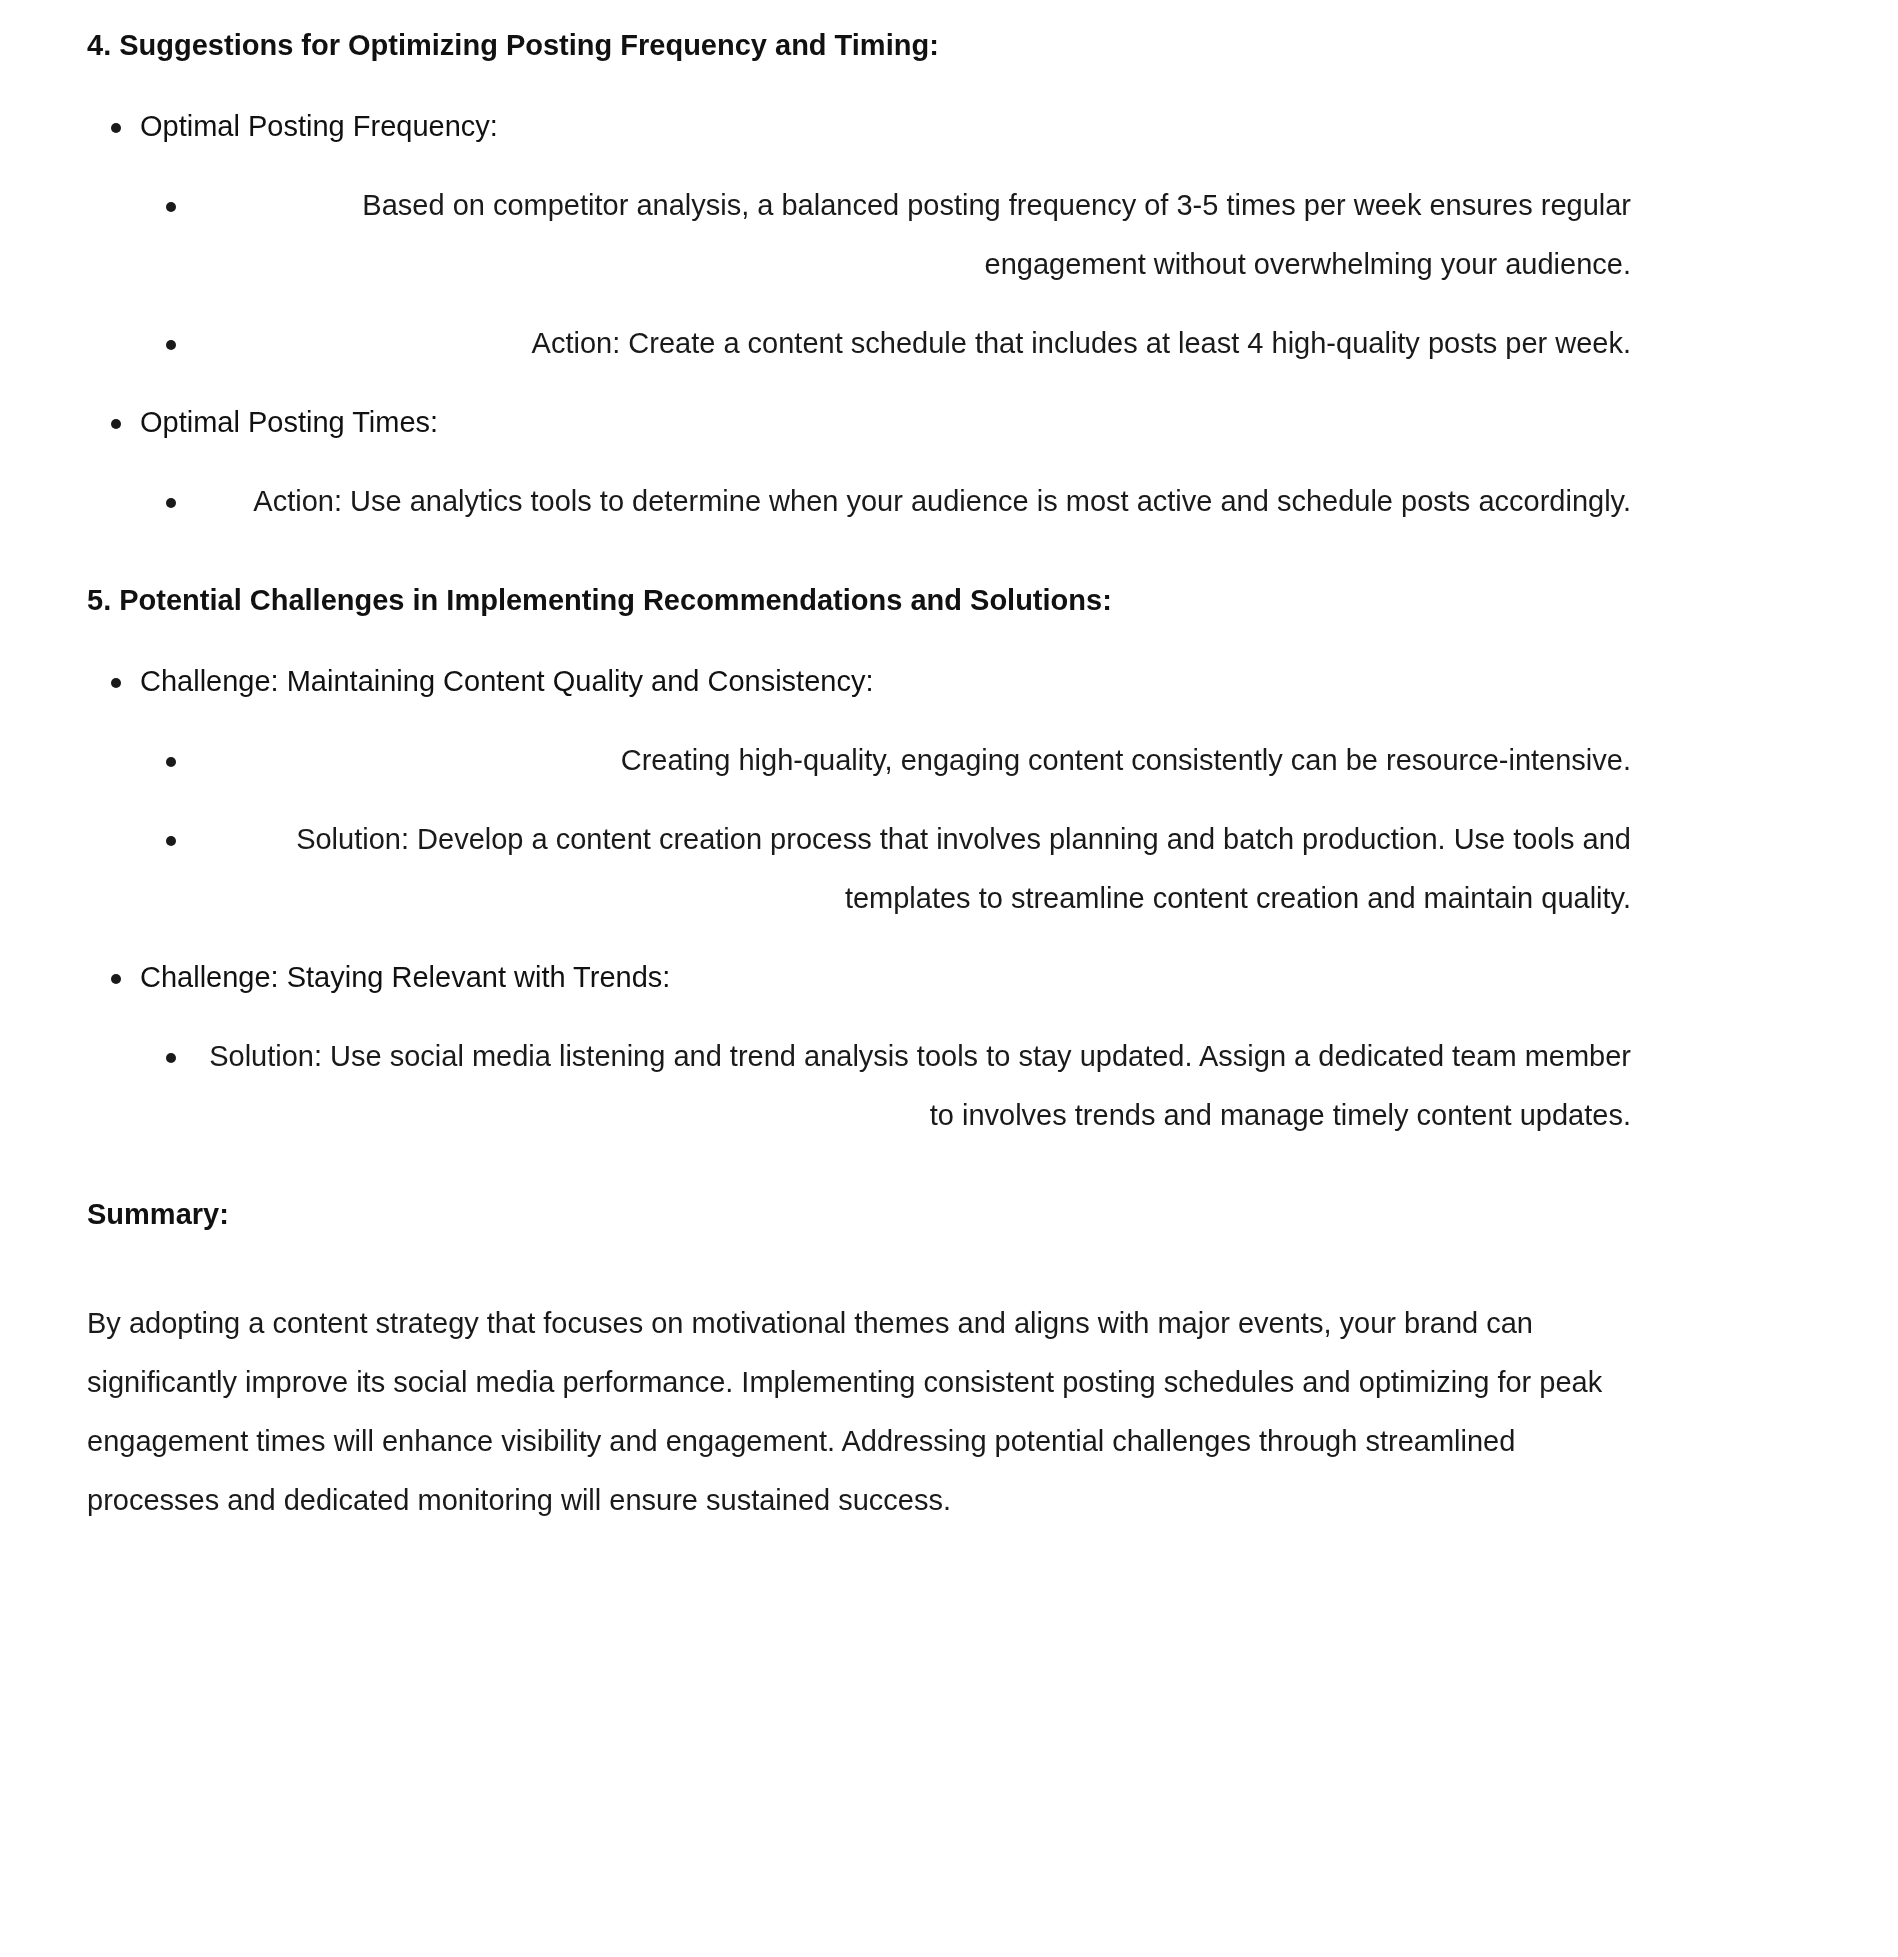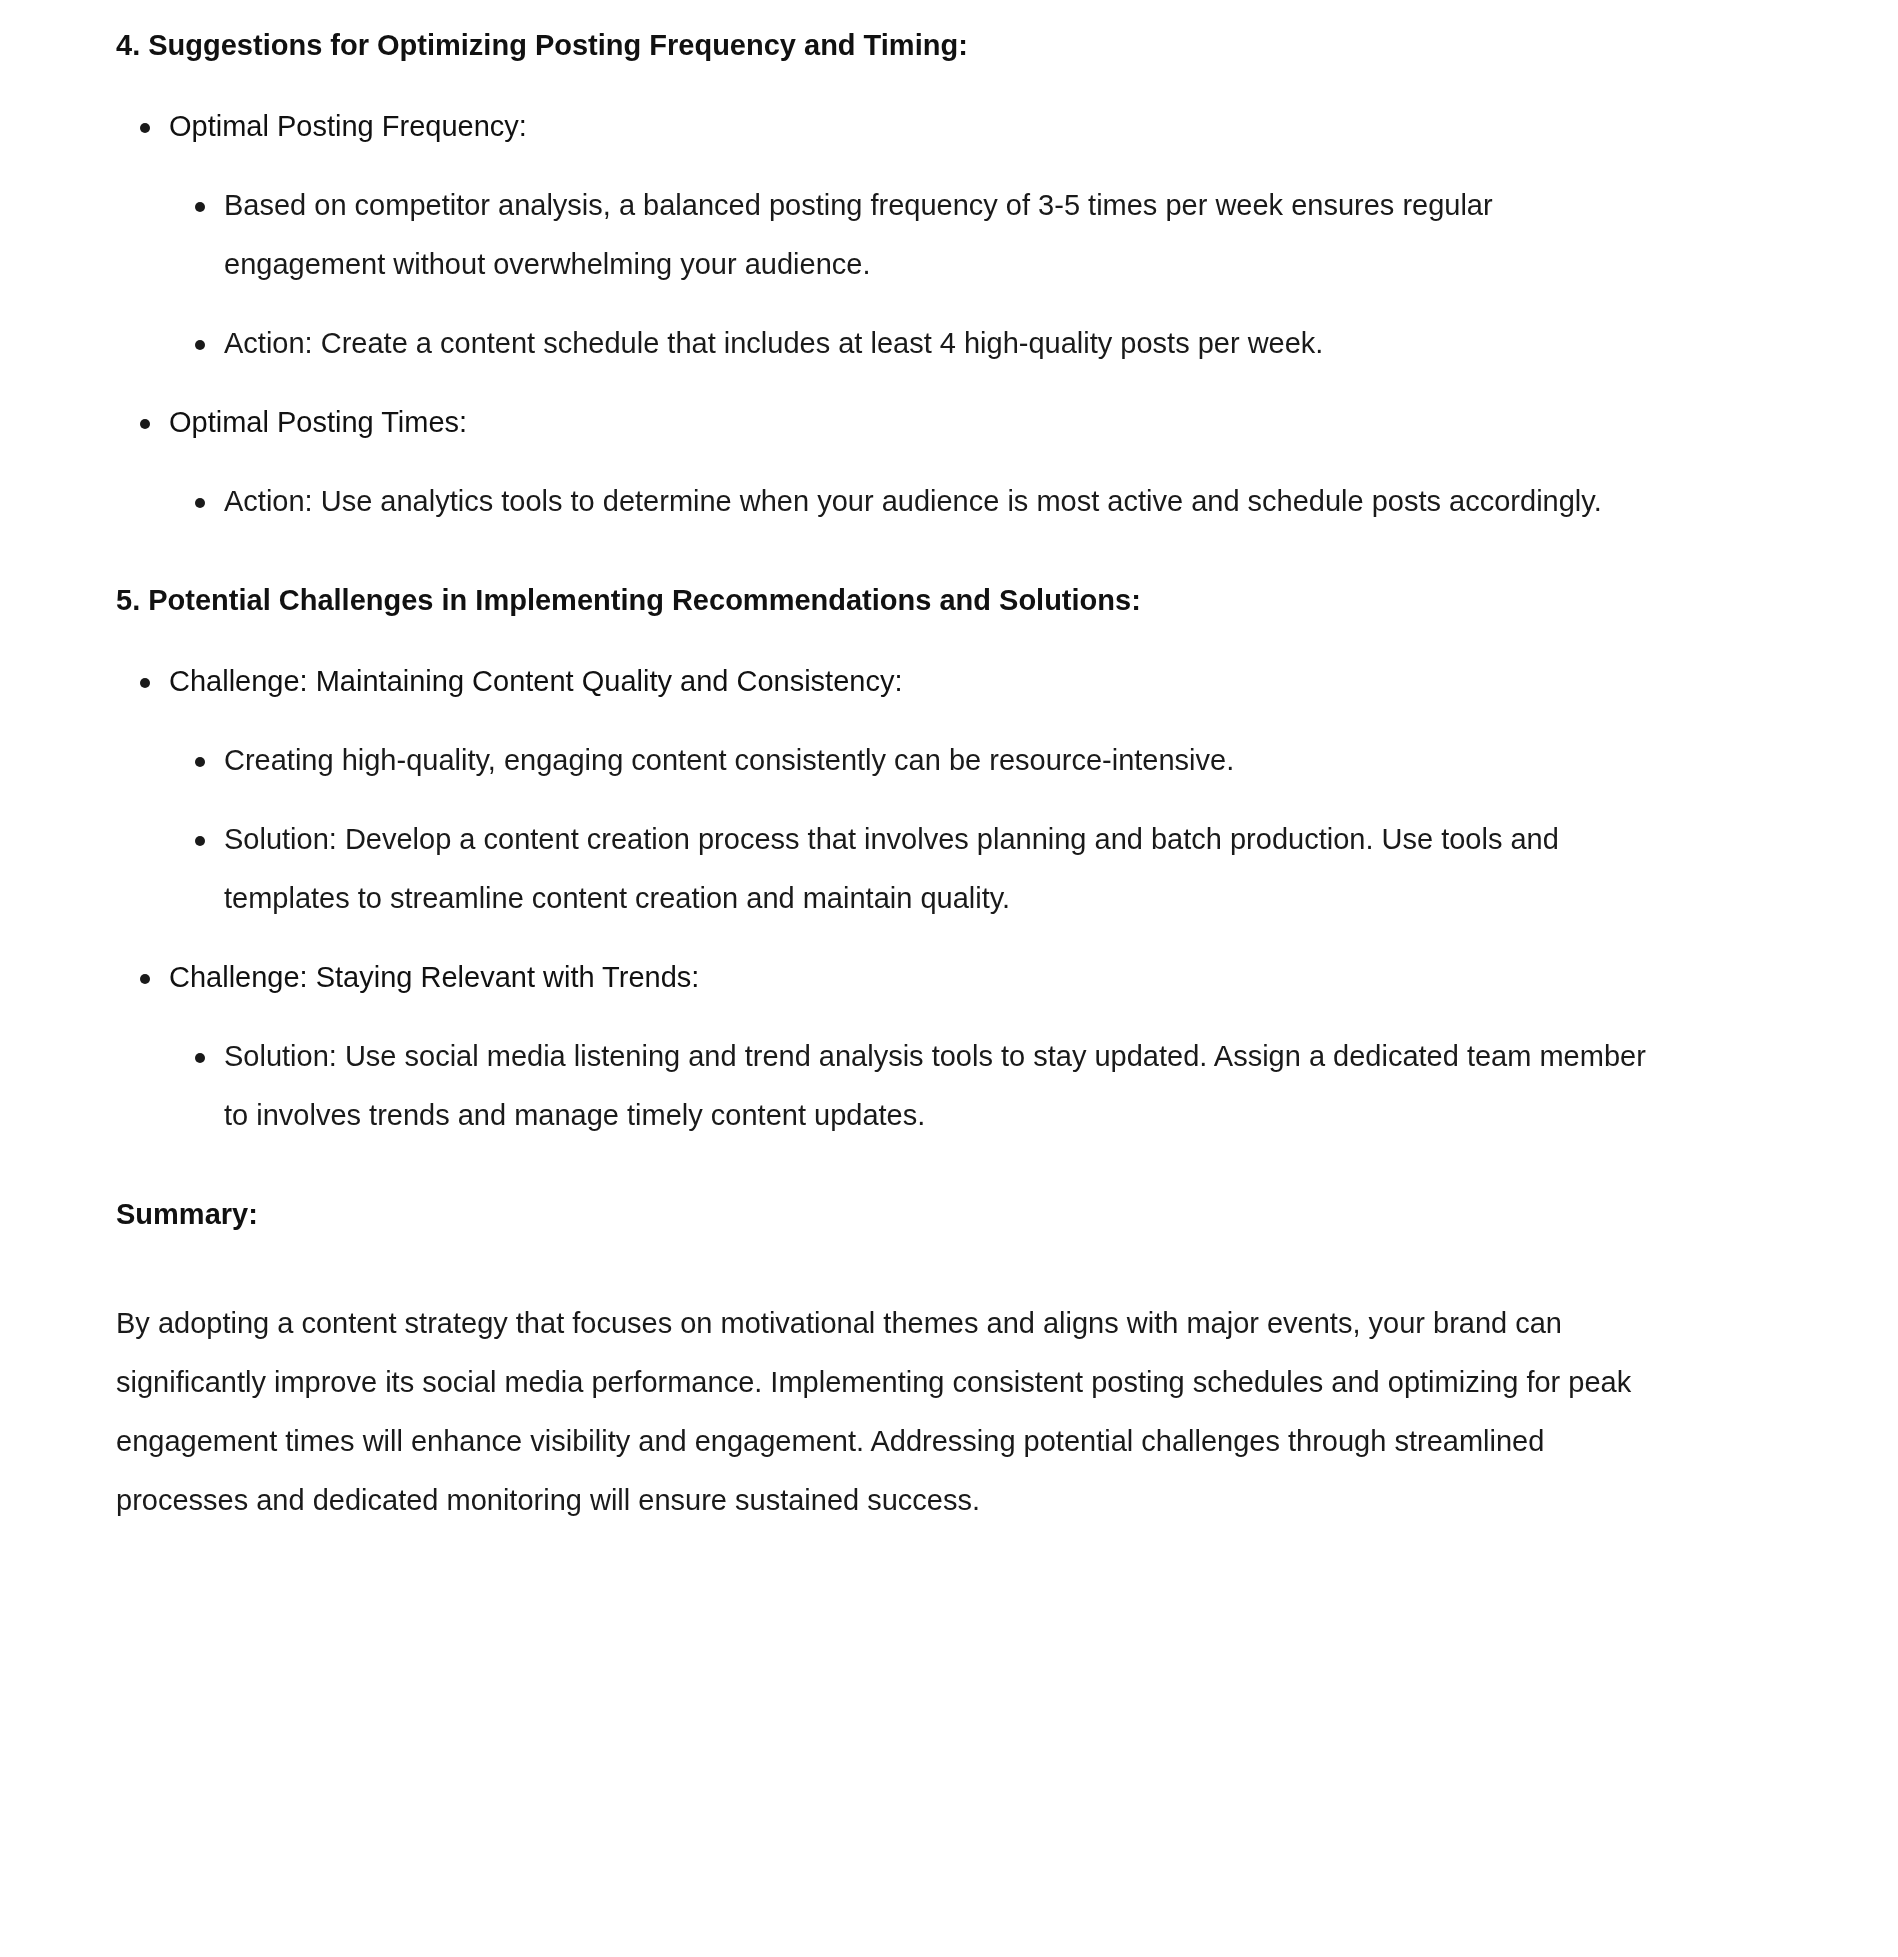--- a/index.html
+++ b/index.html
@@ -9,21 +9,21 @@
   }
   body {
     width: 1899px;
     height: 1957px;
     overflow: hidden;
     font-family: "Liberation Sans", sans-serif;
     color: #1a1a1a;
   }
   .page {
     box-sizing: border-box;
-    padding: 16px 0 0 116px;
+    padding: 16px 0 0 87px;
     font-size: 29px;
     line-height: 59px;
   }
   .content {
     width: 1544px;
   }
   h3.doc-heading {
     font-size: 29px;
     line-height: 59px;
     font-weight: 700;
@@ -46,20 +46,21 @@
   ul.l1 > li > .dot {
     left: 24px;
   }
   ul.l2 {
     margin-top: 20px;
   }
   ul.l2 > li {
     position: relative;
     padding-left: 55px;
     margin-bottom: 20px;
+    text-align: right;
   }
   ul.l2 > li > .dot {
     left: 26px;
   }
   .dot {
     position: absolute;
     top: 26px;
     width: 10px;
     height: 10px;
     border-radius: 50%;

